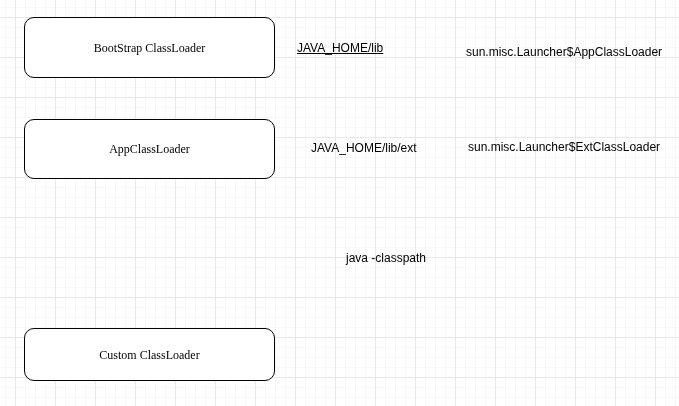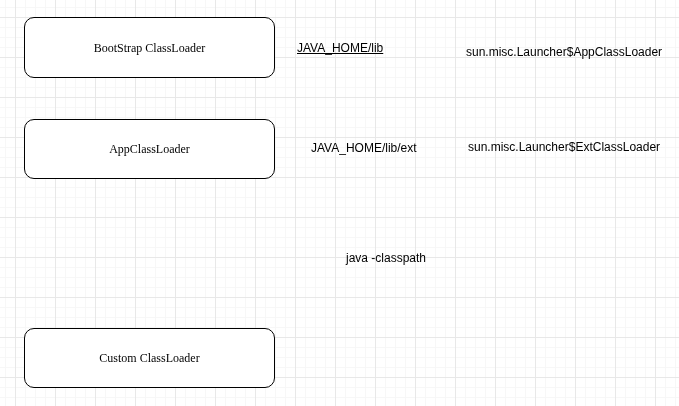--- a/index.html
+++ b/index.html
@@ -44,21 +44,21 @@
   }
   .annotation {
     position: absolute;
     font-size: 12px;
     line-height: 14px;
     white-space: nowrap;
   }
   .node-1 { top: 17px;  height: 61px; }
   .node-2 { top: 119px; height: 60px; }
   .node-3 { top: 228px; height: 61px; }
-  .node-4 { top: 328px; height: 60px; }
+  .node-4 { top: 328px; height: 53px; }
   .ann-1 { left: 297px; top: 41px; text-decoration: underline;  }
   .ann-2 { left: 466px; top: 45px;  }
   .ann-3 { left: 311px; top: 141px; }
   .ann-4 { left: 468px; top: 140px; }
   .ann-5 { left: 310px; top: 251px; padding-left: 36px; }
 </style>
 </head>
 <body>
 
 <div class="canvas">

